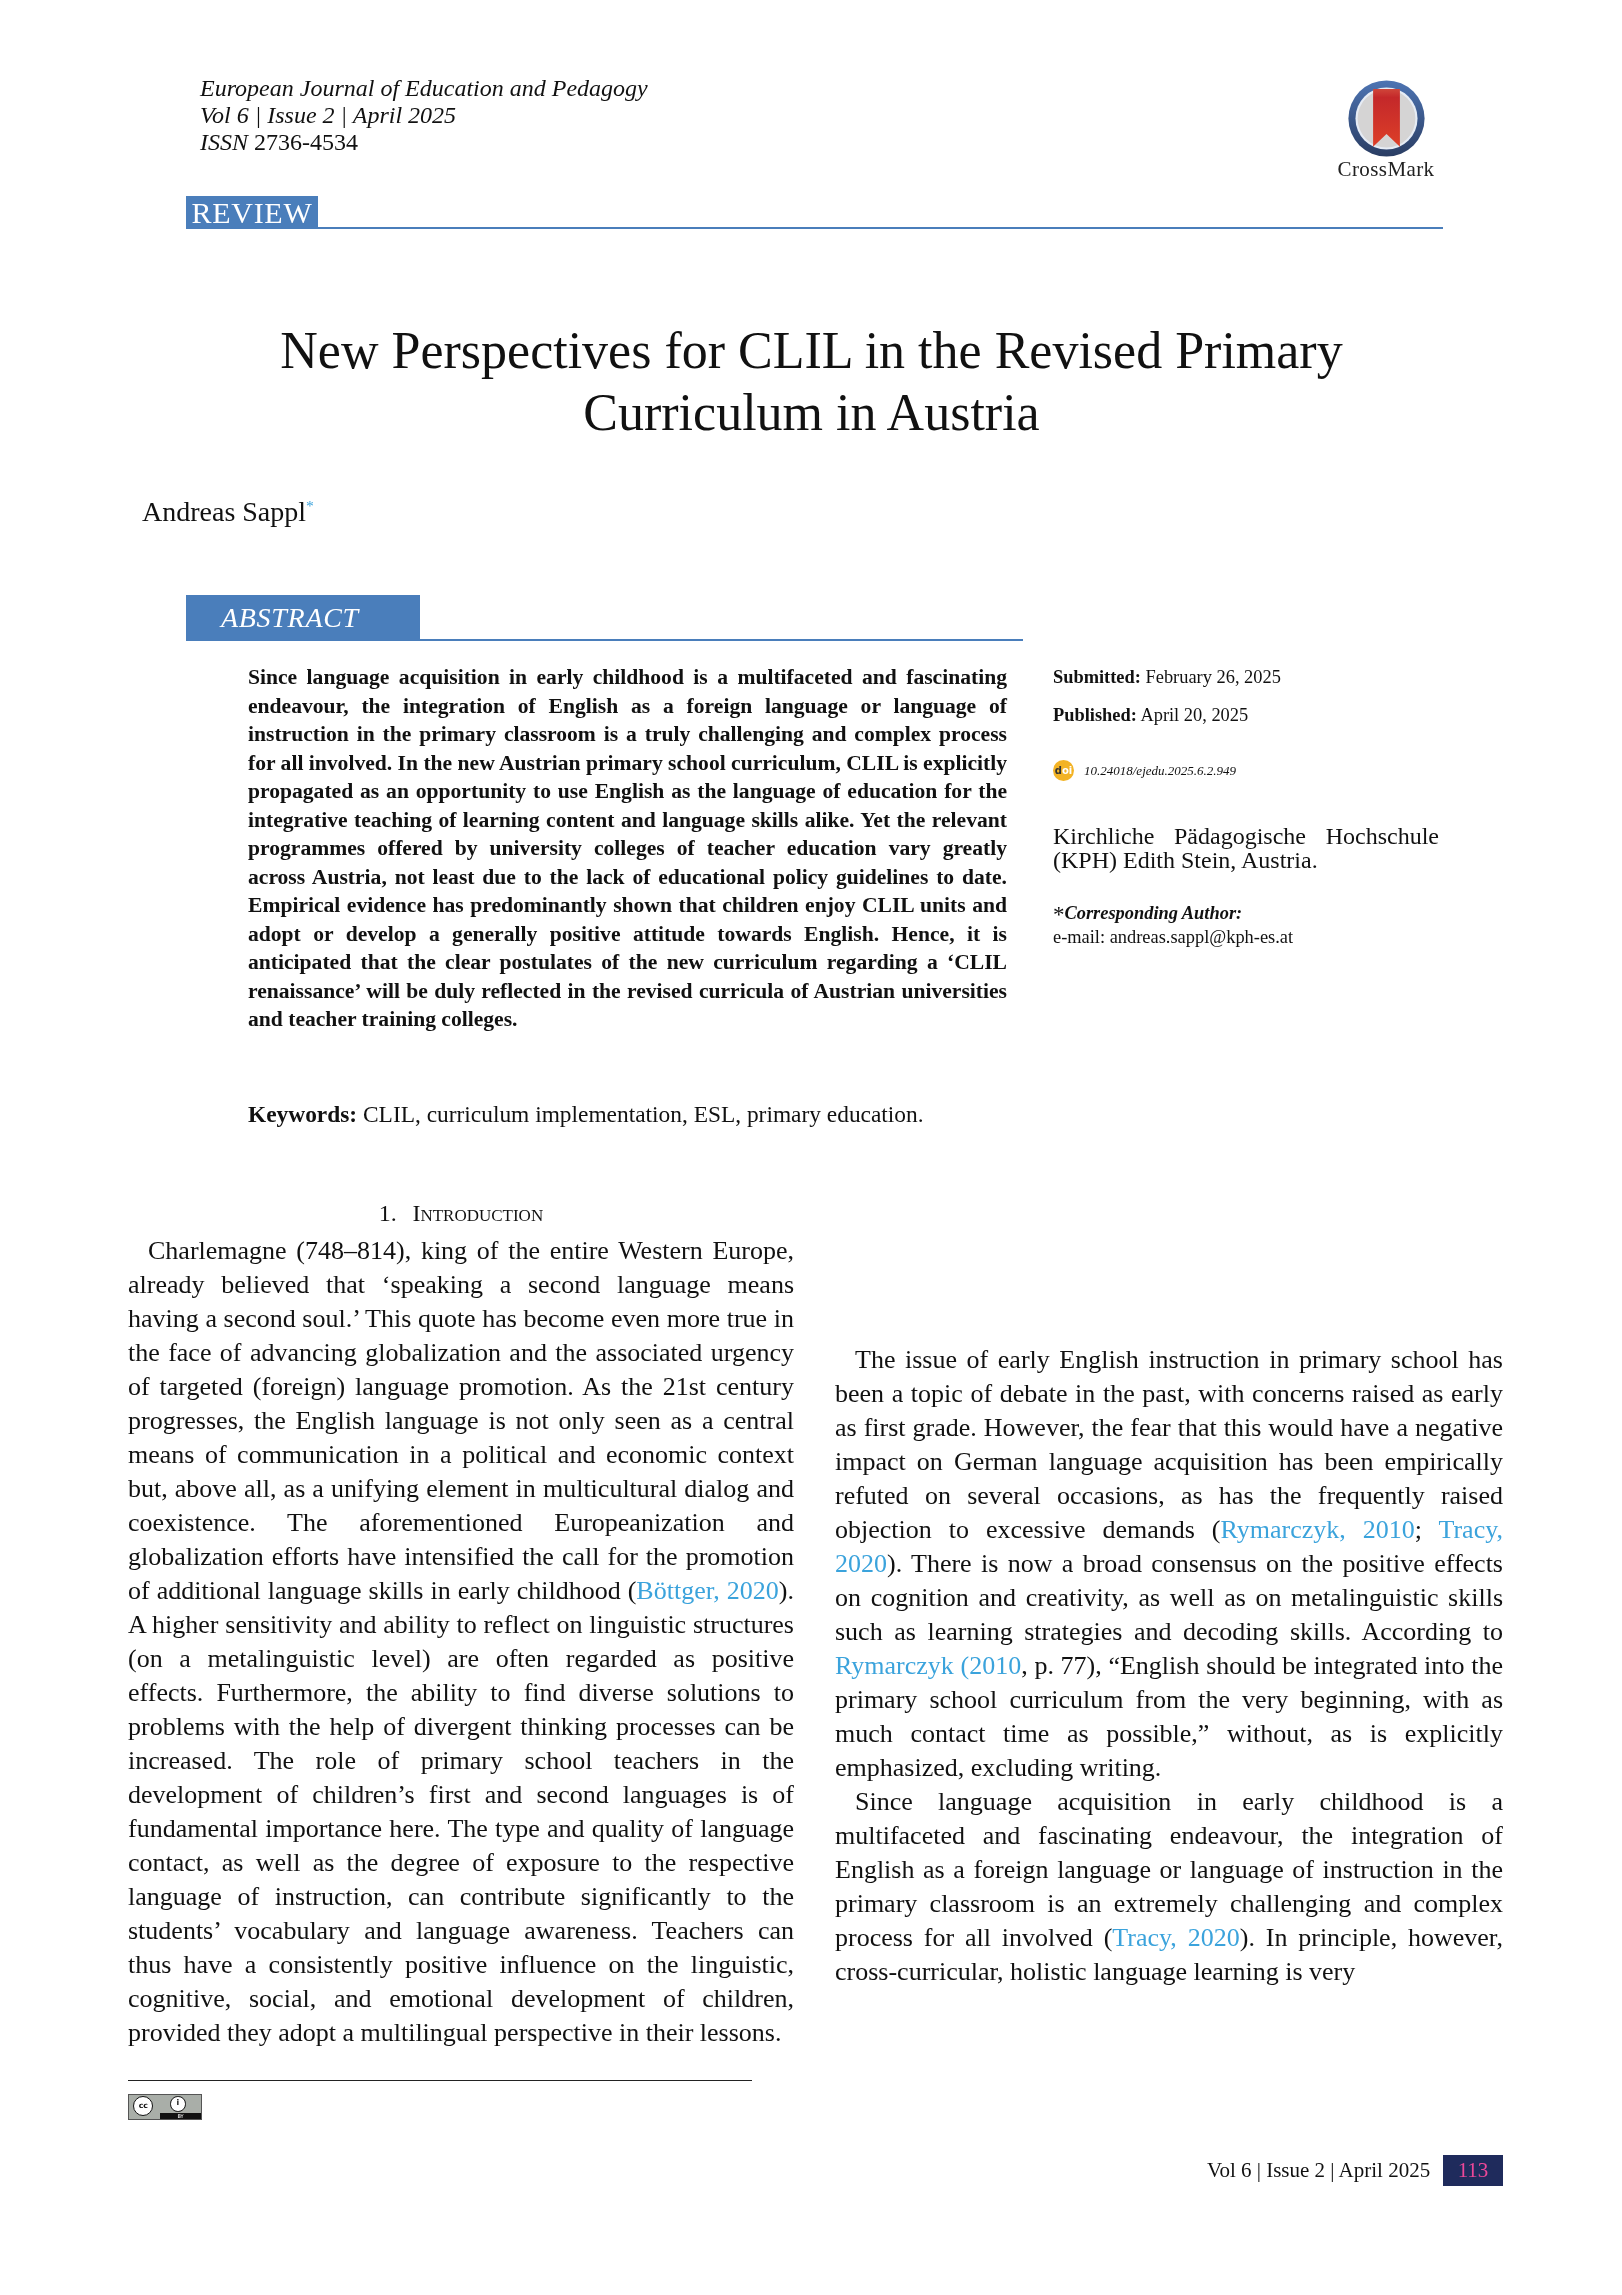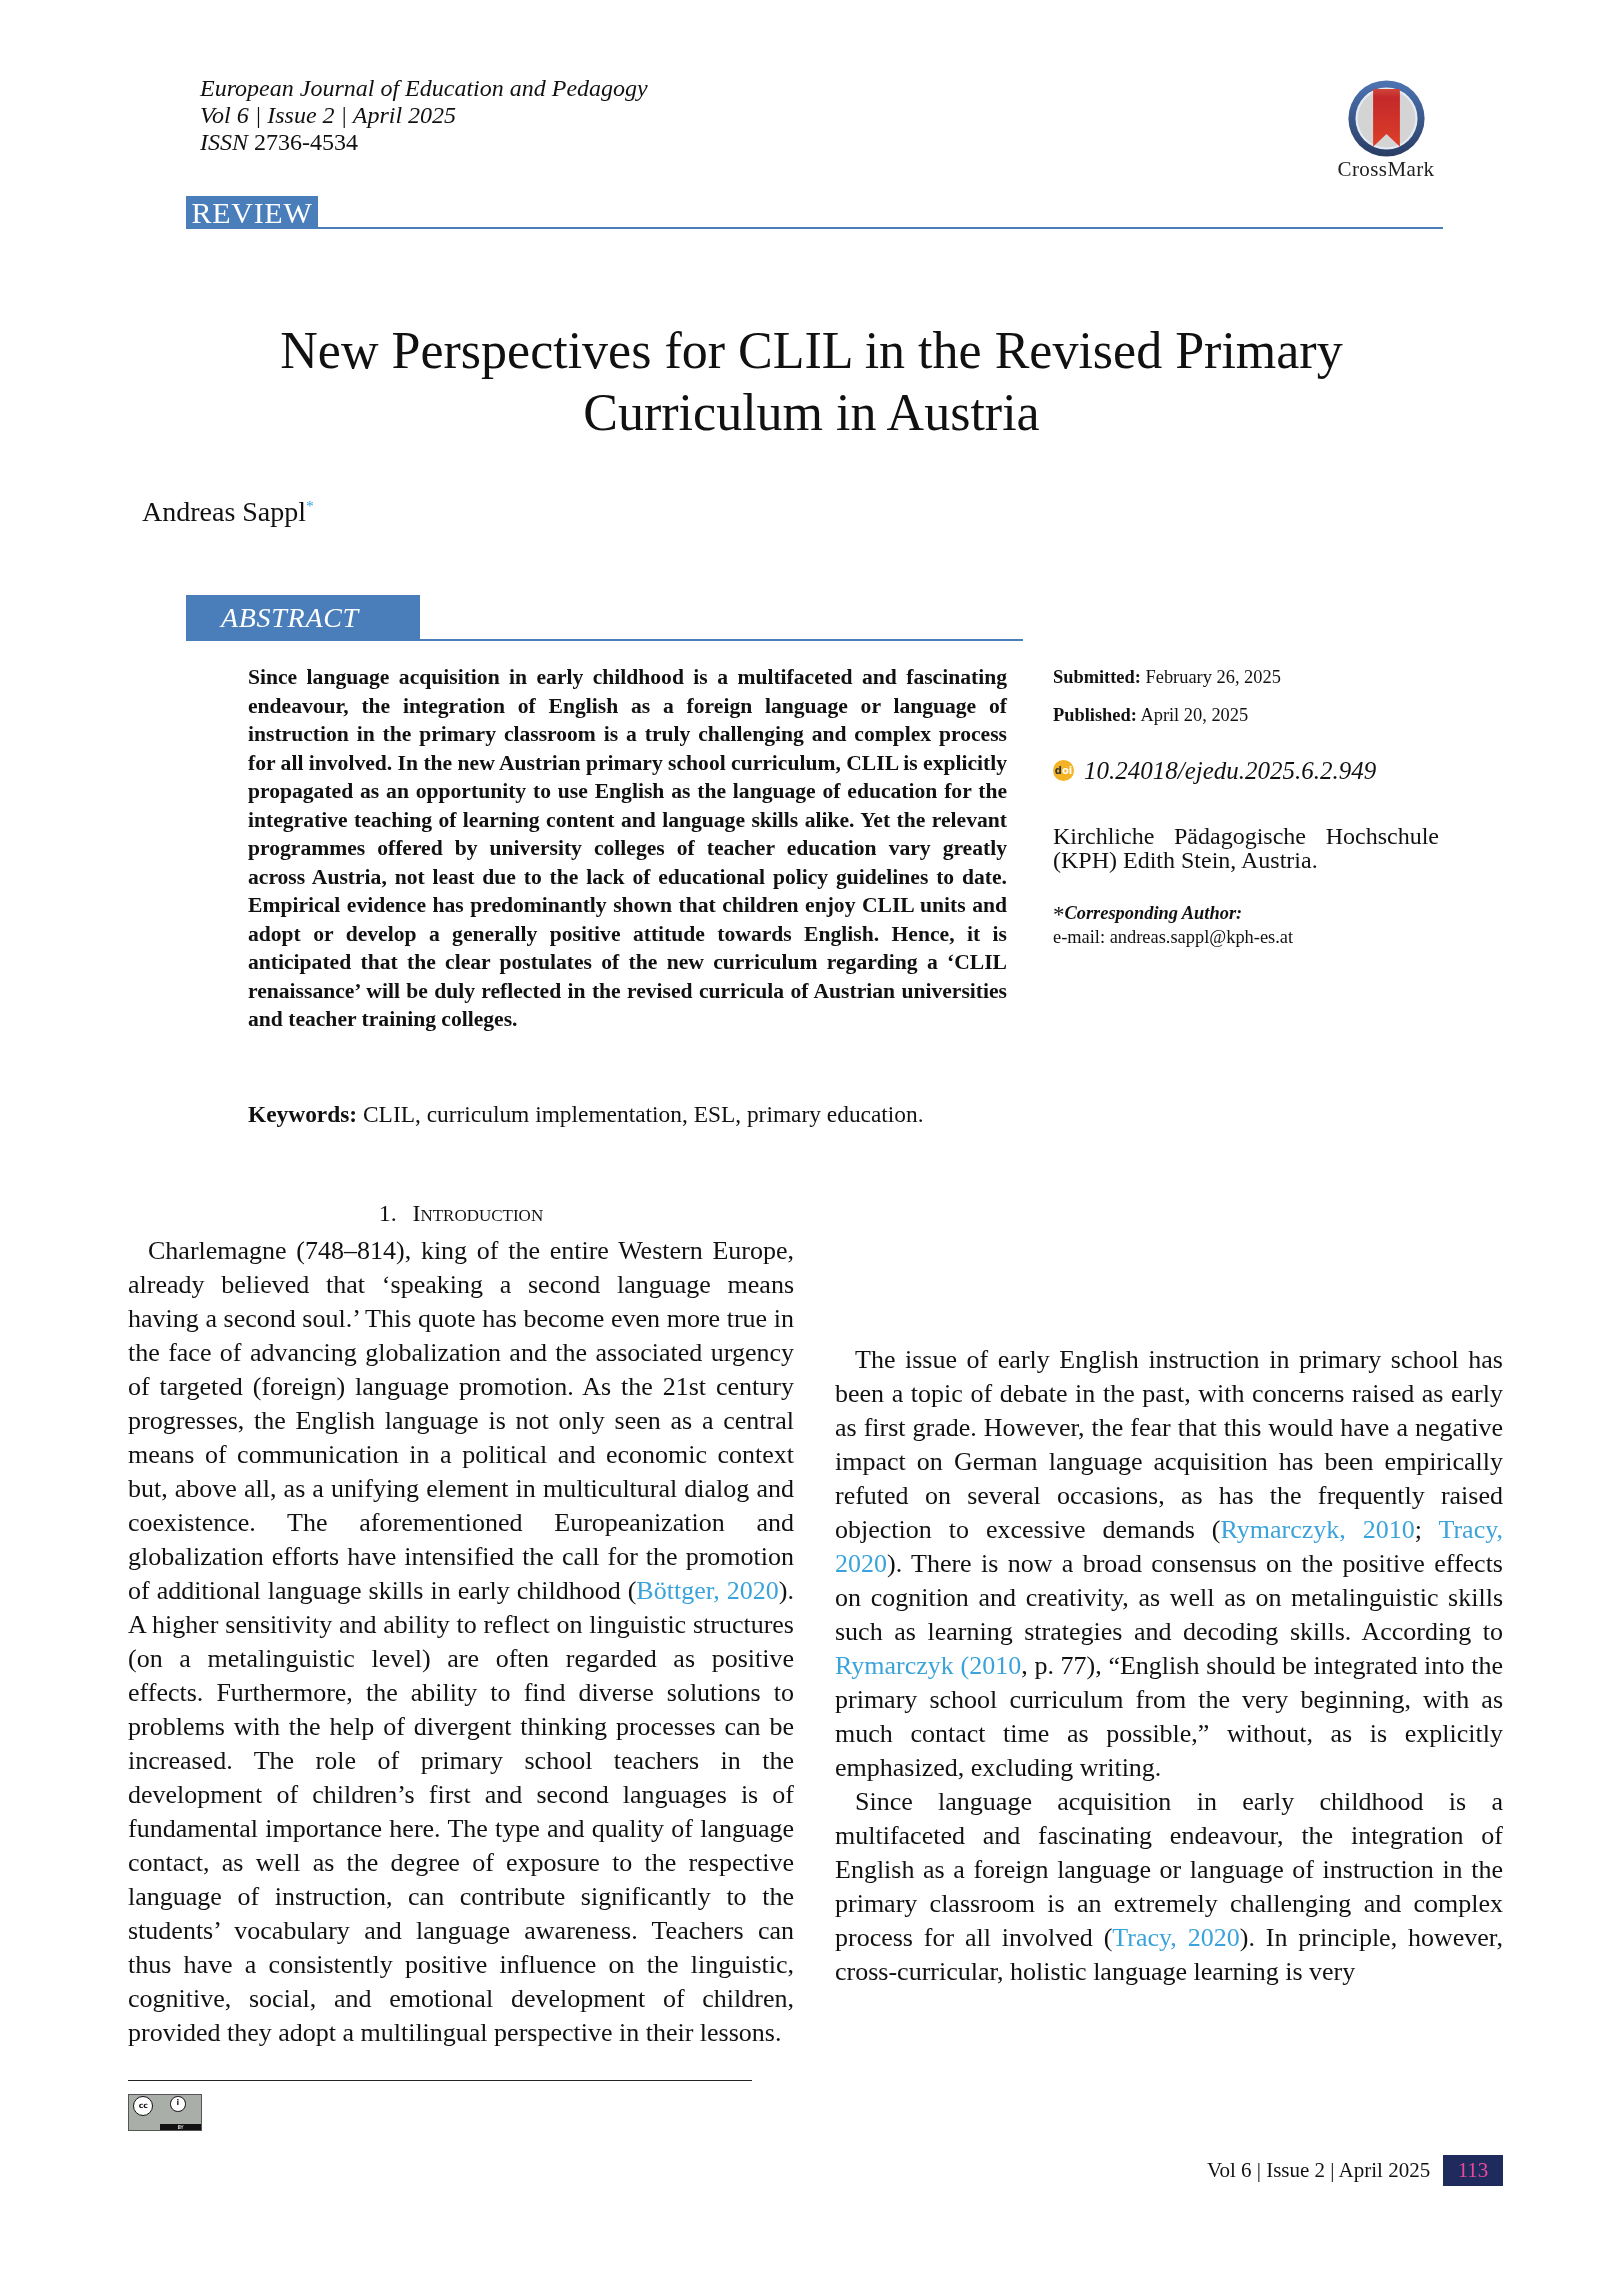--- a/index.html
+++ b/index.html
@@ -31,21 +31,21 @@
   .abstract-text { left:248px; top:663px; width:759px; font-weight:bold; font-size:21.6px; line-height:28.5px; text-align:justify; }
 
   .info { left:1053px; width:390px; font-size:18.4px; line-height:23px; }
   .info b { font-weight:bold; }
   .submitted { top:666px; }
   .published { top:704px; }
   .doi-row { top:759px; display:flex; align-items:center; }
   .doi-icon { width:21px; height:21px; border-radius:50%; background:#f3b325; display:flex; align-items:center; justify-content:center;
               font-family:"DejaVu Sans",sans-serif; font-weight:bold; font-size:10px; color:#fff; margin-right:10px; }
   .doi-icon .d { color:#333; }
-  .doi-text { font-style:italic; font-size:25px; }
+  .doi-text { font-style:italic; font-size:13px; }
   .affil { top:824px; font-size:24px; line-height:24px; text-align:justify; text-align-last:left; width:386px; }
   .affil .l1 { display:flex; justify-content:space-between; }
   .corr { top:902px; font-size:18.4px; line-height:23px; }
   .corr .ast { font-size:23px; vertical-align:-2.8px; }
   .corr .lab { font-style:italic; font-weight:bold; }
 
   .keywords { left:248px; top:1101px; font-size:23.4px; }
   .keywords b { font-weight:bold; }
 
   
@@ -54,21 +54,21 @@
   .col .indent { text-indent:20px; }
   .left-col { left:128px; top:1199px; width:666px; }
   .right-col { left:835px; top:1195px; width:668px; }
   .sec-head { text-align:center; font-variant:small-caps; font-size:24px; line-height:28px; }
   .sec-head .num { margin-right:15.6px; }
   .link { color:#3ba3dc; }
 
   
   .foot-rule { left:128px; top:2080px; width:624px; height:1.4px; background:#222; }
   .copyright { left:128px; top:2094px; width:1375px; font-size:15.6px; line-height:30px; }
-  .cc-badge { display:inline-block; vertical-align:-4.3px; width:74px; height:37px; background:#a9aea8; position:relative; margin-right:7px; border:0.7px solid #555; box-sizing:border-box; }
+  .cc-badge { display:inline-block; vertical-align:-4.3px; width:74px; height:26px; background:#a9aea8; position:relative; margin-right:7px; border:0.7px solid #555; box-sizing:border-box; }
   .cc-badge .cc { position:absolute; left:4.3px; top:1.4px; width:20px; height:20px; border-radius:50%; background:#fff; border:1.4px solid #111; box-sizing:border-box;
                   font-family:"DejaVu Sans",sans-serif; font-size:7.8px; font-weight:bold; line-height:17px; text-align:center; }
   .cc-badge .by-i { position:absolute; left:41px; top:1.4px; width:15.6px; height:15.6px; border-radius:50%; background:#fff; border:1.4px solid #111; box-sizing:border-box;
                     font-family:"DejaVu Sans",sans-serif; font-size:7.8px; font-weight:bold; line-height:12.8px; text-align:center; }
   .cc-badge .by-bar { position:absolute; left:31px; bottom:0; width:41px; height:6.4px; background:#111; color:#fff;
                       font-family:"DejaVu Sans",sans-serif; font-size:5px; line-height:6.4px; text-align:center; }
   .page-foot { left:1177px; top:2155px; width:326px; display:flex; justify-content:flex-end; align-items:center; font-size:21px; }
   .page-num { background:#1f2b5c; color:#ec4899; width:60px; height:31px; line-height:31px; text-align:center; margin-left:12.8px; font-size:21px; }
 </style>
 </head>

